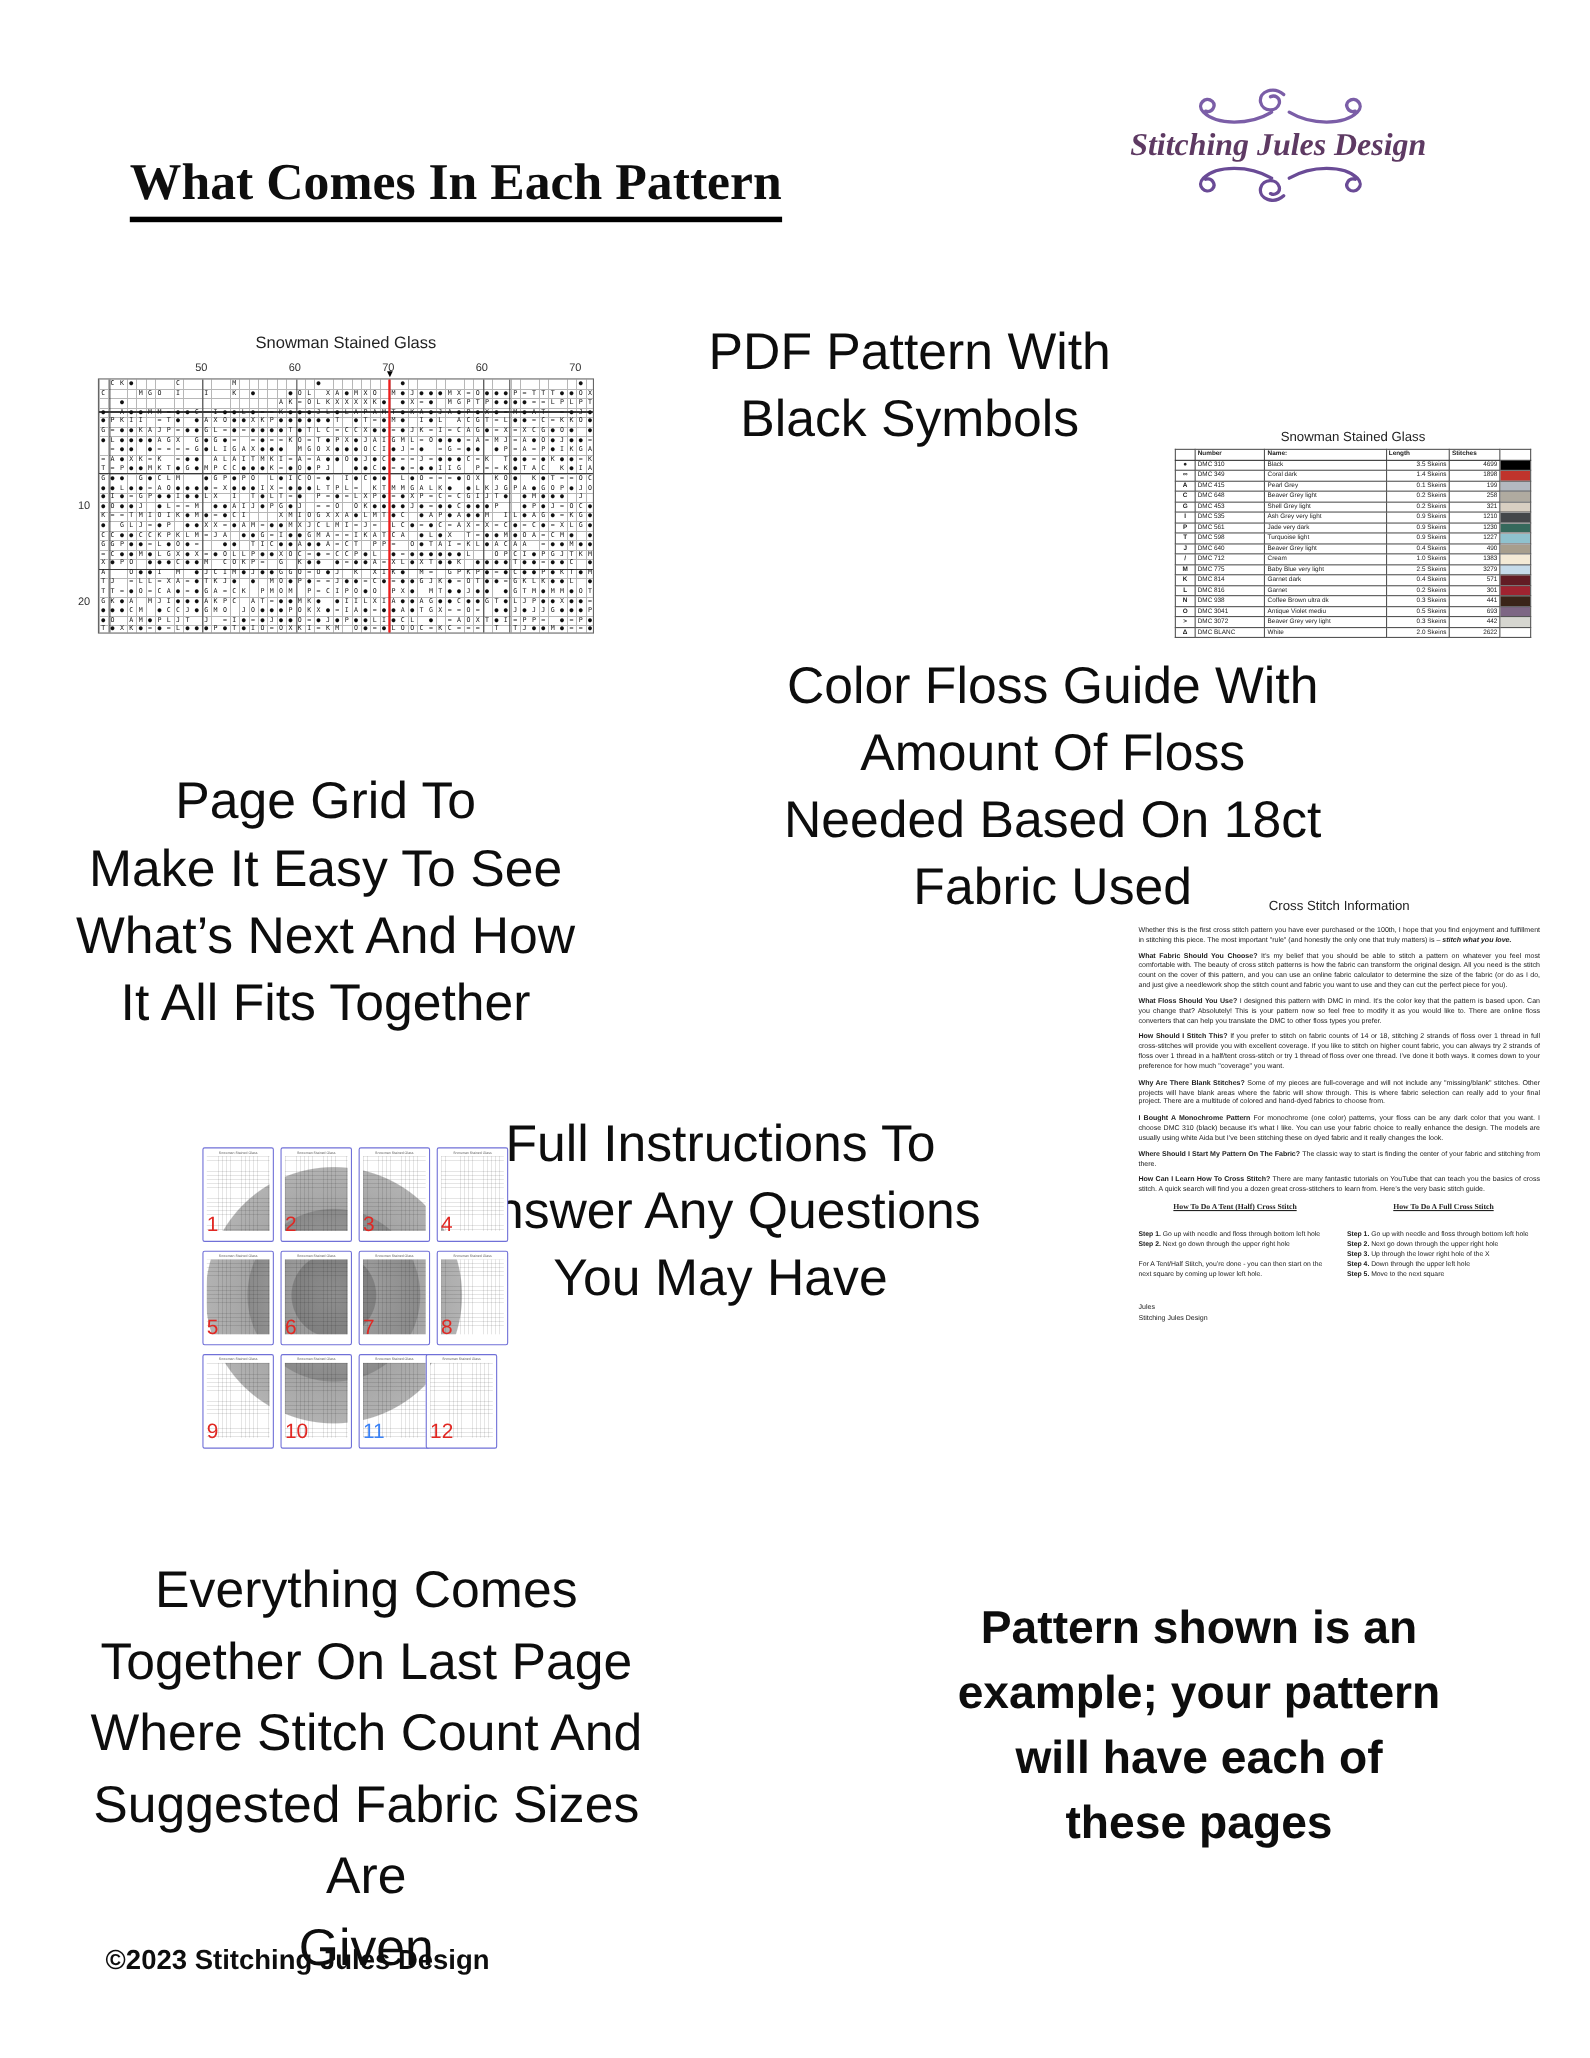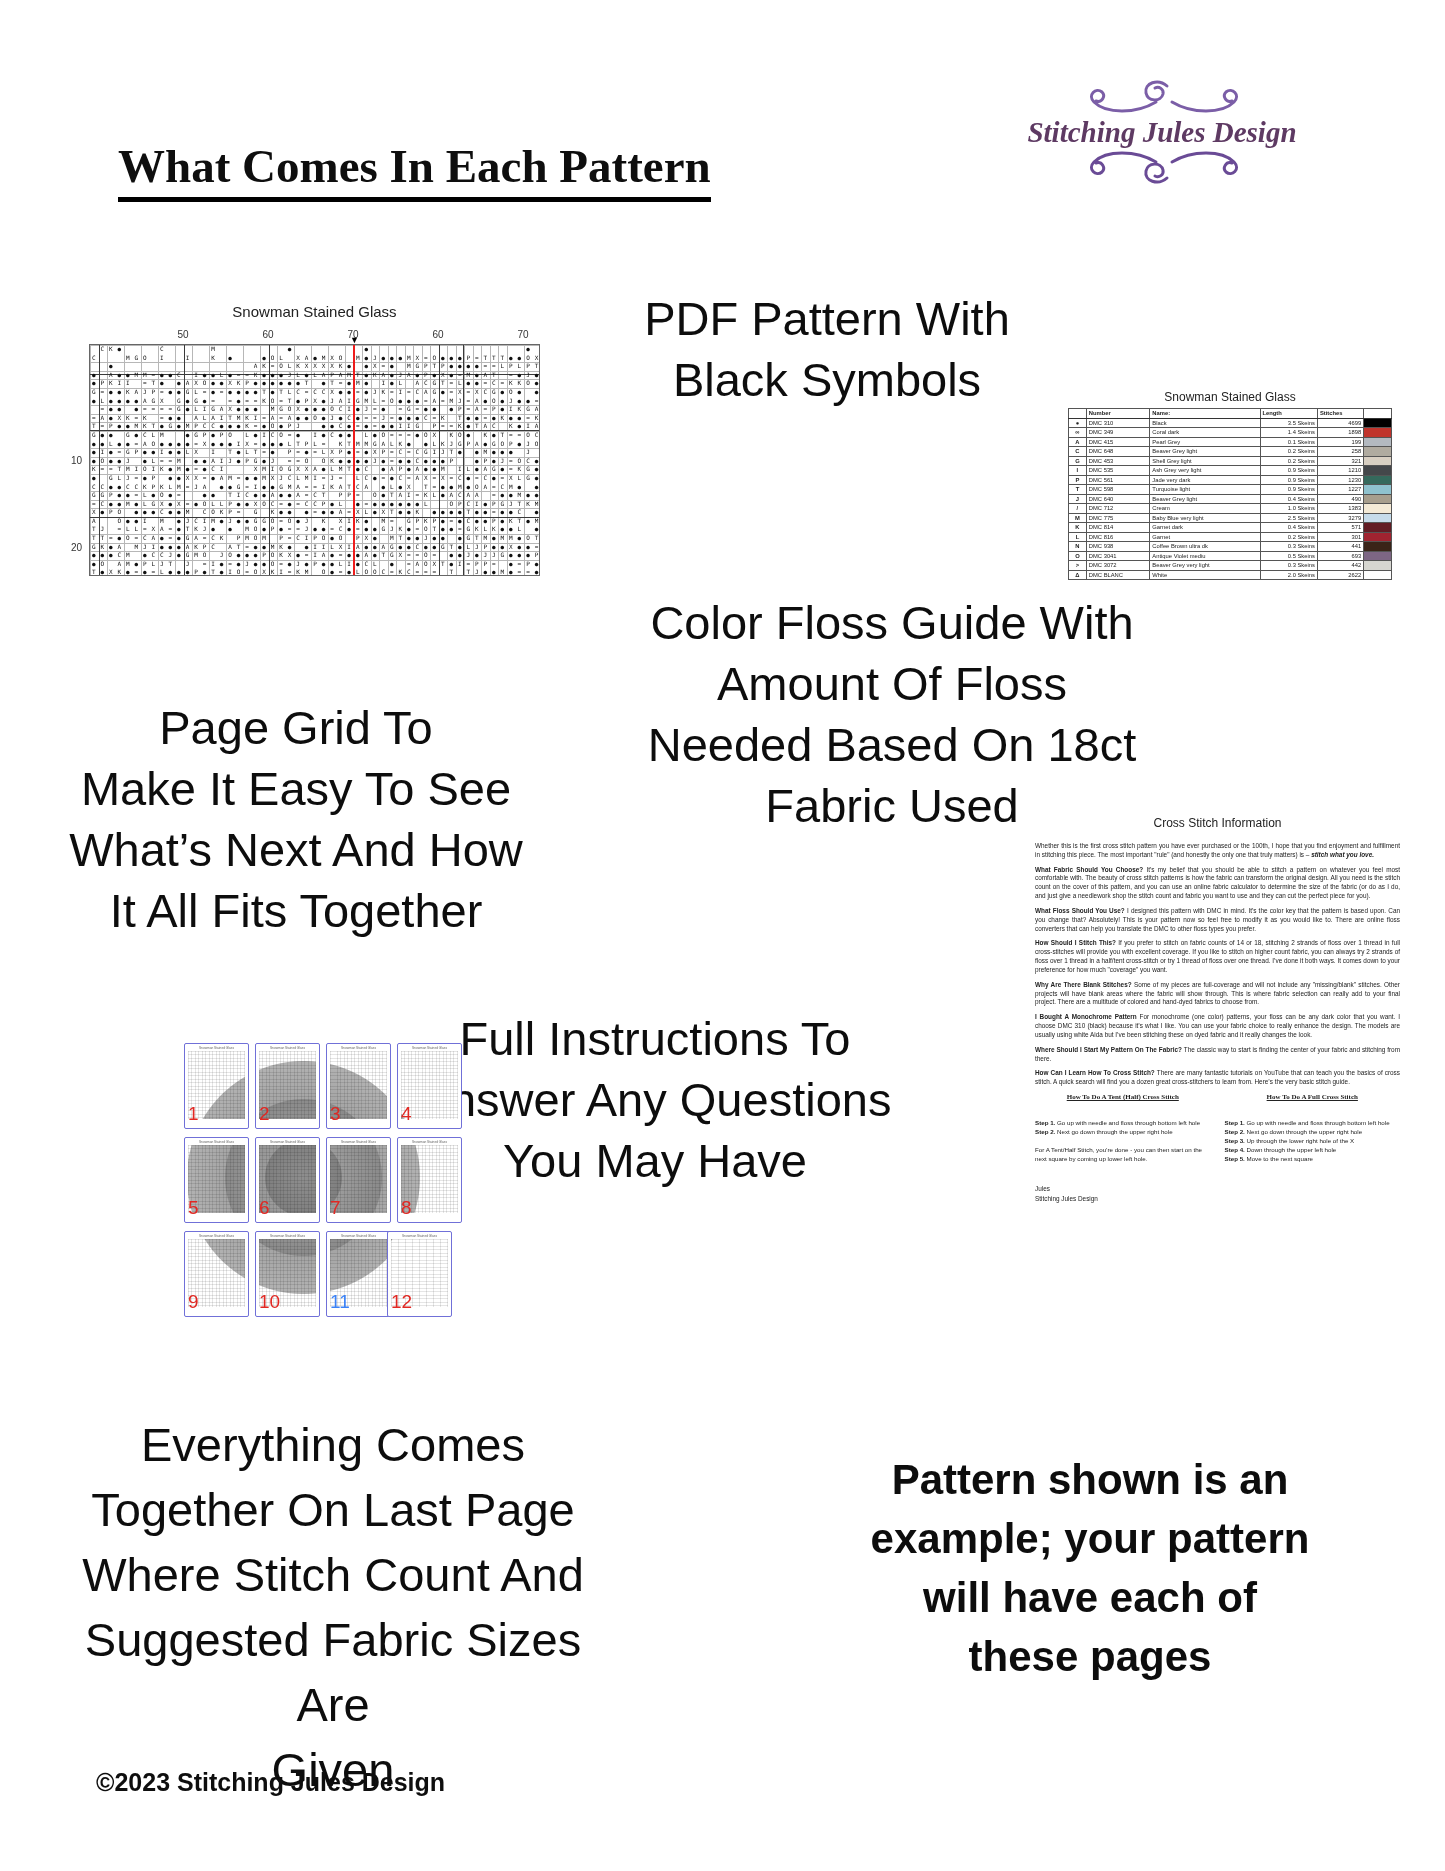--- a/index.html
+++ b/index.html
@@ -146,21 +146,21 @@
 ●O AM●PLJT J =I●=●J●●O=●J●P●●LI●CL ● =AOXT●I=PP= ●=P●
 T●XK●=●=L●●●P●T●IO=OXKI=KM O●=●LOOC=KC=== T TJ●●M●==●
 </div>
     <div class="chart-centerline" style="left: 263px; background: rgb(238, 28, 28);"></div>
     <div class="chart-marker" style="left: 260px;">▼</div>
   </div>
 </div>
 
 <div class="caption" style="left:567px;top:288px;">PDF Pattern With
 Black Symbols</div>
-<div class="caption" style="left:632px;top:592px;">Color Floss Guide With
+<div class="caption" style="left:697px;top:592px;">Color Floss Guide With
 Amount Of Floss
 Needed Based On 18ct
 Fabric Used</div>
 <div class="caption" style="left:36px;top:697px;">Page Grid To
 Make It Easy To See
 What’s Next And How
 It All Fits Together</div>
 <div class="caption" style="left:395px;top:1008px;">Full Instructions To
 Answer Any Questions
 You May Have</div>

